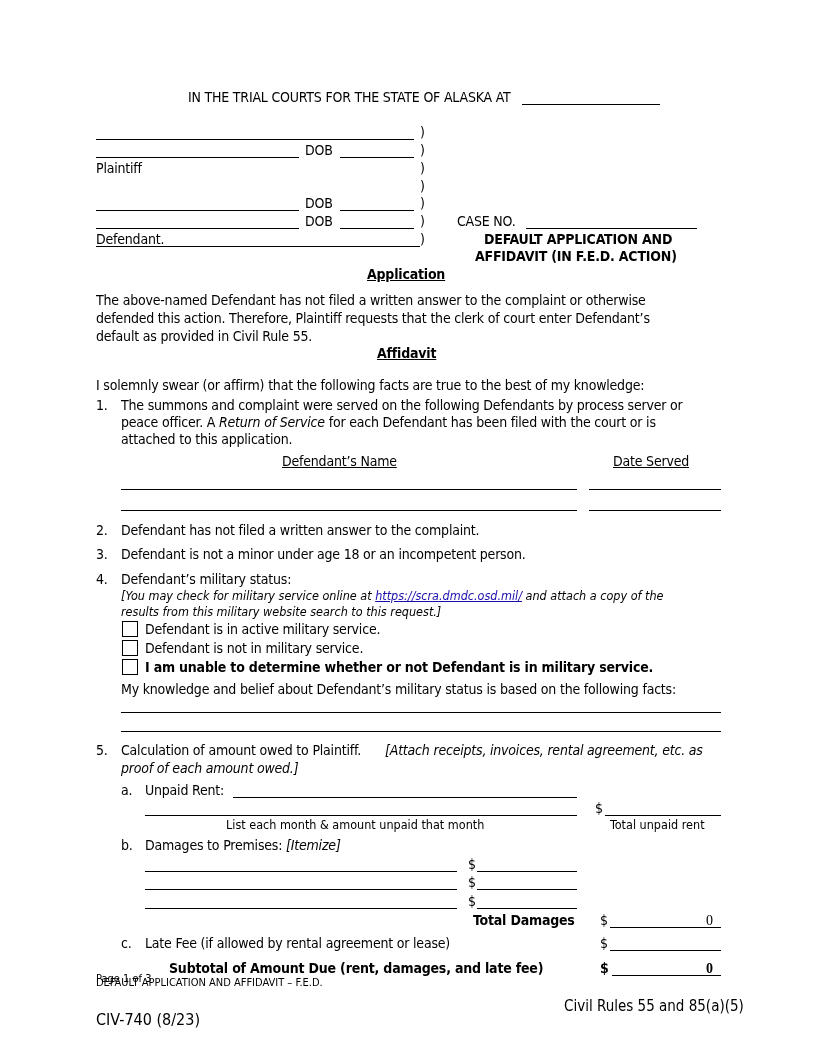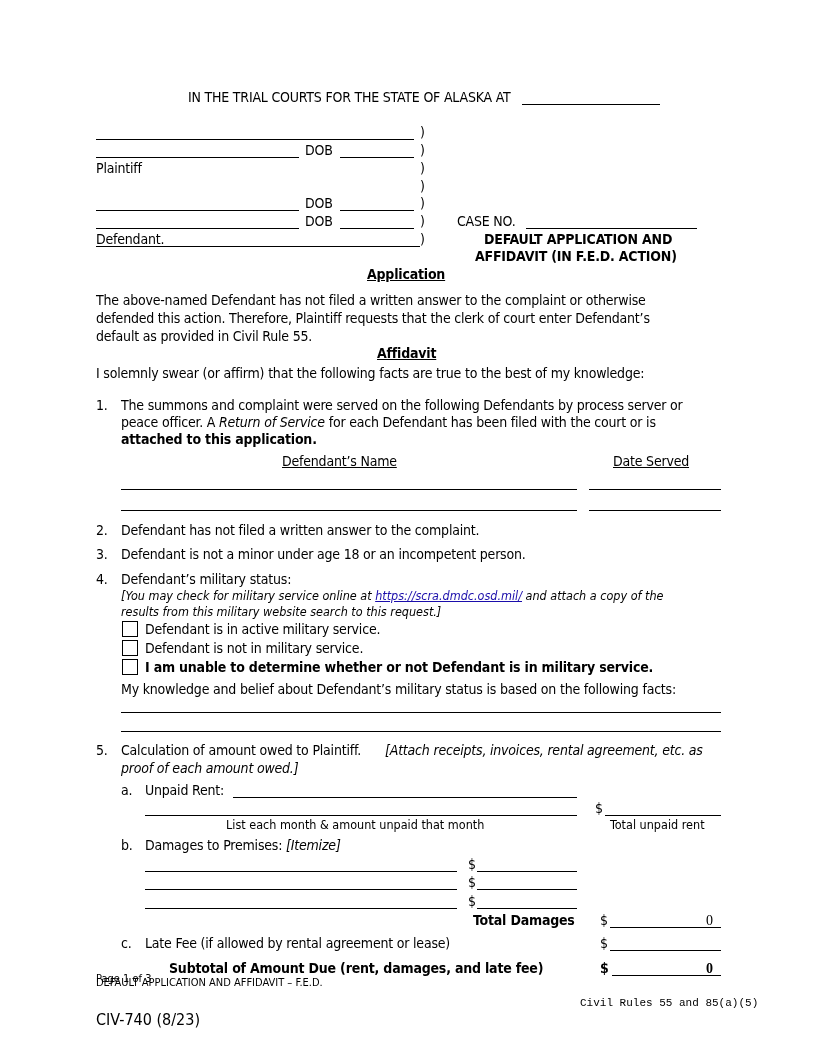--- a/index.html
+++ b/index.html
@@ -52,28 +52,28 @@
 <div class="line" style="left:526px;top:228px;width:171px;"></div>
 <div class="abs f b" style="left:484px;top:231px;">DEFAULT APPLICATION AND</div>
 <div class="abs f b" style="left:475px;top:248px;">AFFIDAVIT (IN F.E.D. ACTION)</div>
 
 <div class="abs f b u" style="left:367px;top:266px;">Application</div>
 <div class="abs f" style="left:96px;top:292px;">The above-named Defendant has not filed a written answer to the complaint or otherwise</div>
 <div class="abs f" style="left:96px;top:310px;">defended this action.  Therefore, Plaintiff requests that the clerk of court enter Defendant’s</div>
 <div class="abs f" style="left:96px;top:328px;">default as provided in Civil Rule 55.</div>
 
 <div class="abs f b u" style="left:377px;top:345px;">Affidavit</div>
-<div class="abs f" style="left:96px;top:365px;text-align:right;">I solemnly swear (or affirm) that the following facts are true to the best of my knowledge:</div>
+<div class="abs f" style="left:96px;top:377px;text-align:right;">I solemnly swear (or affirm) that the following facts are true to the best of my knowledge:</div>
 
 <div class="abs f" style="left:96px;top:397px;">1.</div>
 <div class="abs f" style="left:121px;top:397px;">The summons and complaint were served on the following Defendants by process server or</div>
 <div class="abs f" style="left:121px;top:414px;">
   <span>peace officer.  A </span><span class="i">Return of Service</span><span> for each Defendant has been filed with the court or is</span>
 </div>
-<div class="abs f" style="left:121px;top:431px;font-weight:bold;">attached to this application.</div>
+<div class="abs f" style="left:121px;top:431px;">attached to this application.</div>
 <div class="abs f u" style="left:276px;top:453px;margin-left:6px;">Defendant’s Name</div>
 <div class="abs f u" style="left:613px;top:453px;">Date Served</div>
 <div class="line" style="left:121px;top:489px;width:456px;"></div>
 <div class="line" style="left:589px;top:489px;width:132px;"></div>
 <div class="line" style="left:121px;top:510px;width:456px;"></div>
 <div class="line" style="left:589px;top:510px;width:132px;"></div>
 
 <div class="abs f" style="left:96px;top:522px;">2.</div>
 <div class="abs f" style="left:121px;top:522px;">Defendant has not filed a written answer to the complaint.</div>
 <div class="abs f" style="left:96px;top:546px;">3.</div>
@@ -137,13 +137,13 @@
 <div class="line" style="left:610px;top:950px;width:111px;"></div>
 
 <div class="abs f b" style="left:169px;top:960px;">Subtotal of Amount Due (rent, damages, and late fee)</div>
 <div class="abs f b" style="left:600px;top:960px;">$</div>
 <div class="line" style="left:612px;top:975px;width:109px;"></div>
 <div class="abs" style="left:706px;top:961px;font-family:'Liberation Serif',serif;font-size:14px;font-weight:bold;">0</div>
 
 <div class="abs" style="left:96px;top:972px;font-size:11px;">Page 1 of 3</div>
 <div class="abs" style="left:96px;top:1010px;font-size:16px;">CIV-740 (8/23)</div>
 <div class="abs" style="left:96px;top:976px;font-size:11px;">DEFAULT APPLICATION AND AFFIDAVIT – F.E.D.</div>
-<div class="abs" style="left:580px;top:997px;font-size:11px;font-family:Liberation Mono, monospace;">Civil Rules 55 and 85(a)(5)</div>
+<div class="abs" style="left:564px;top:997px;font-size:15px;">Civil Rules 55 and 85(a)(5)</div>
 
 </body></html>

